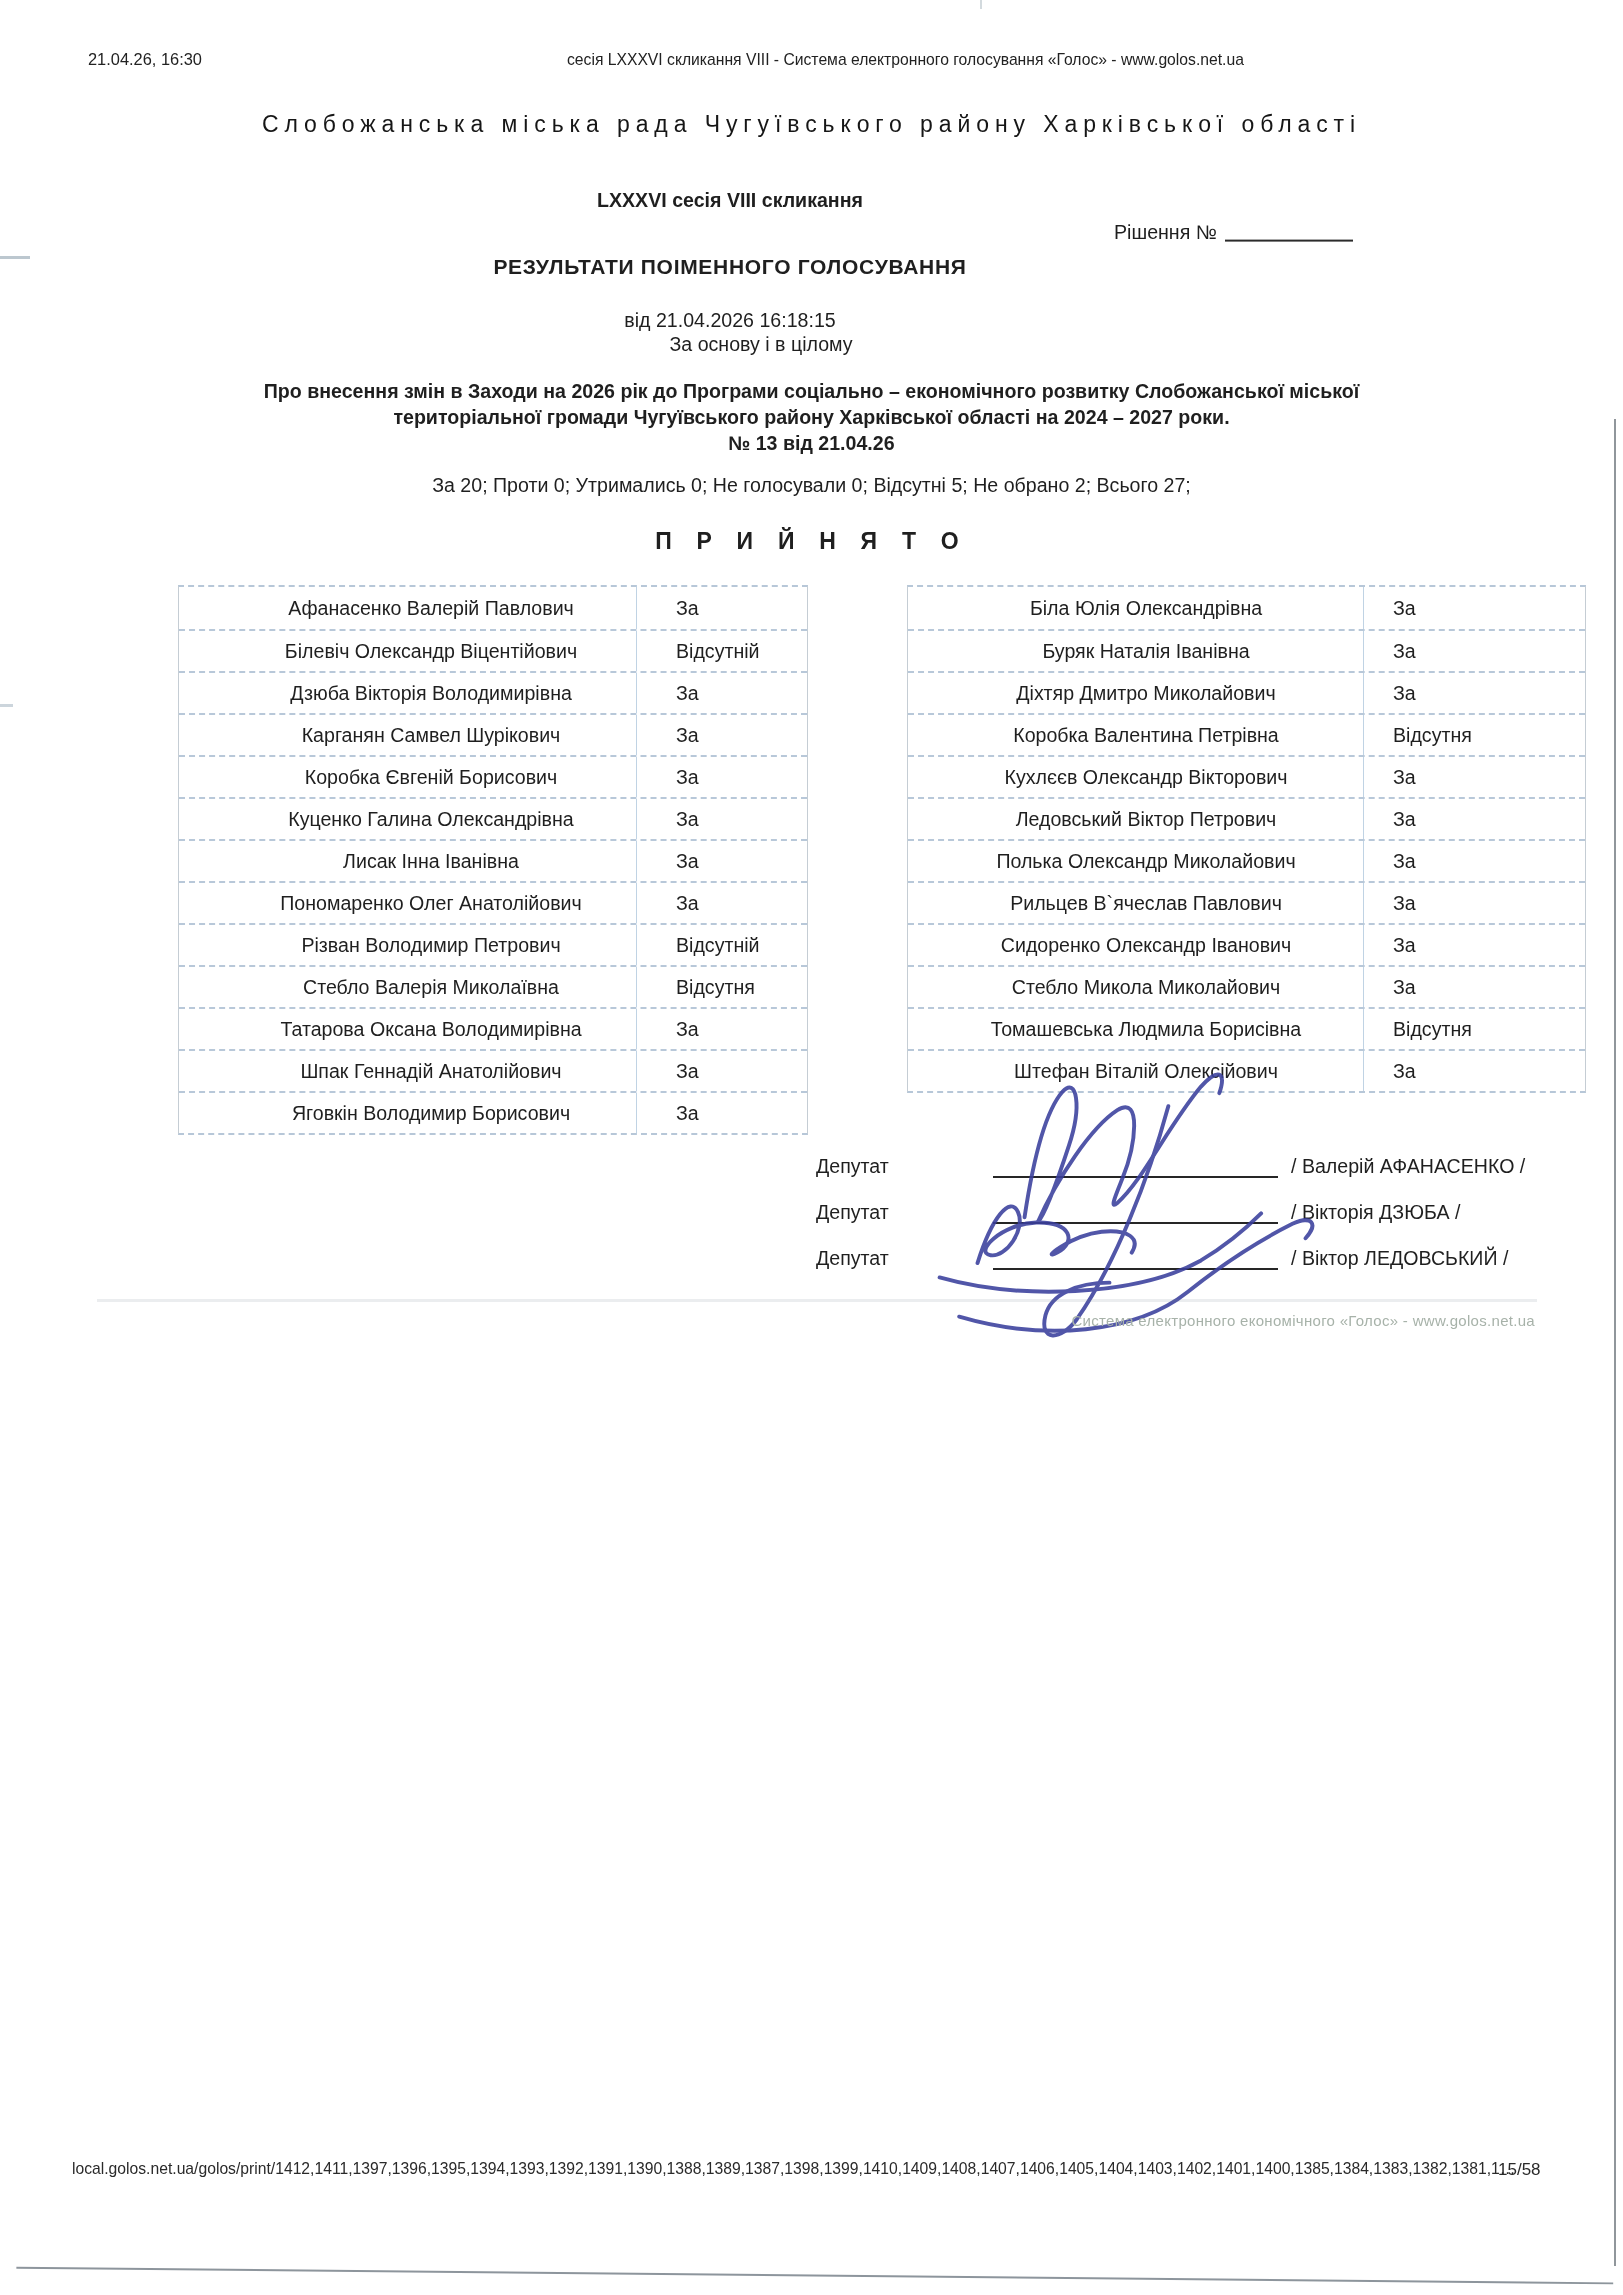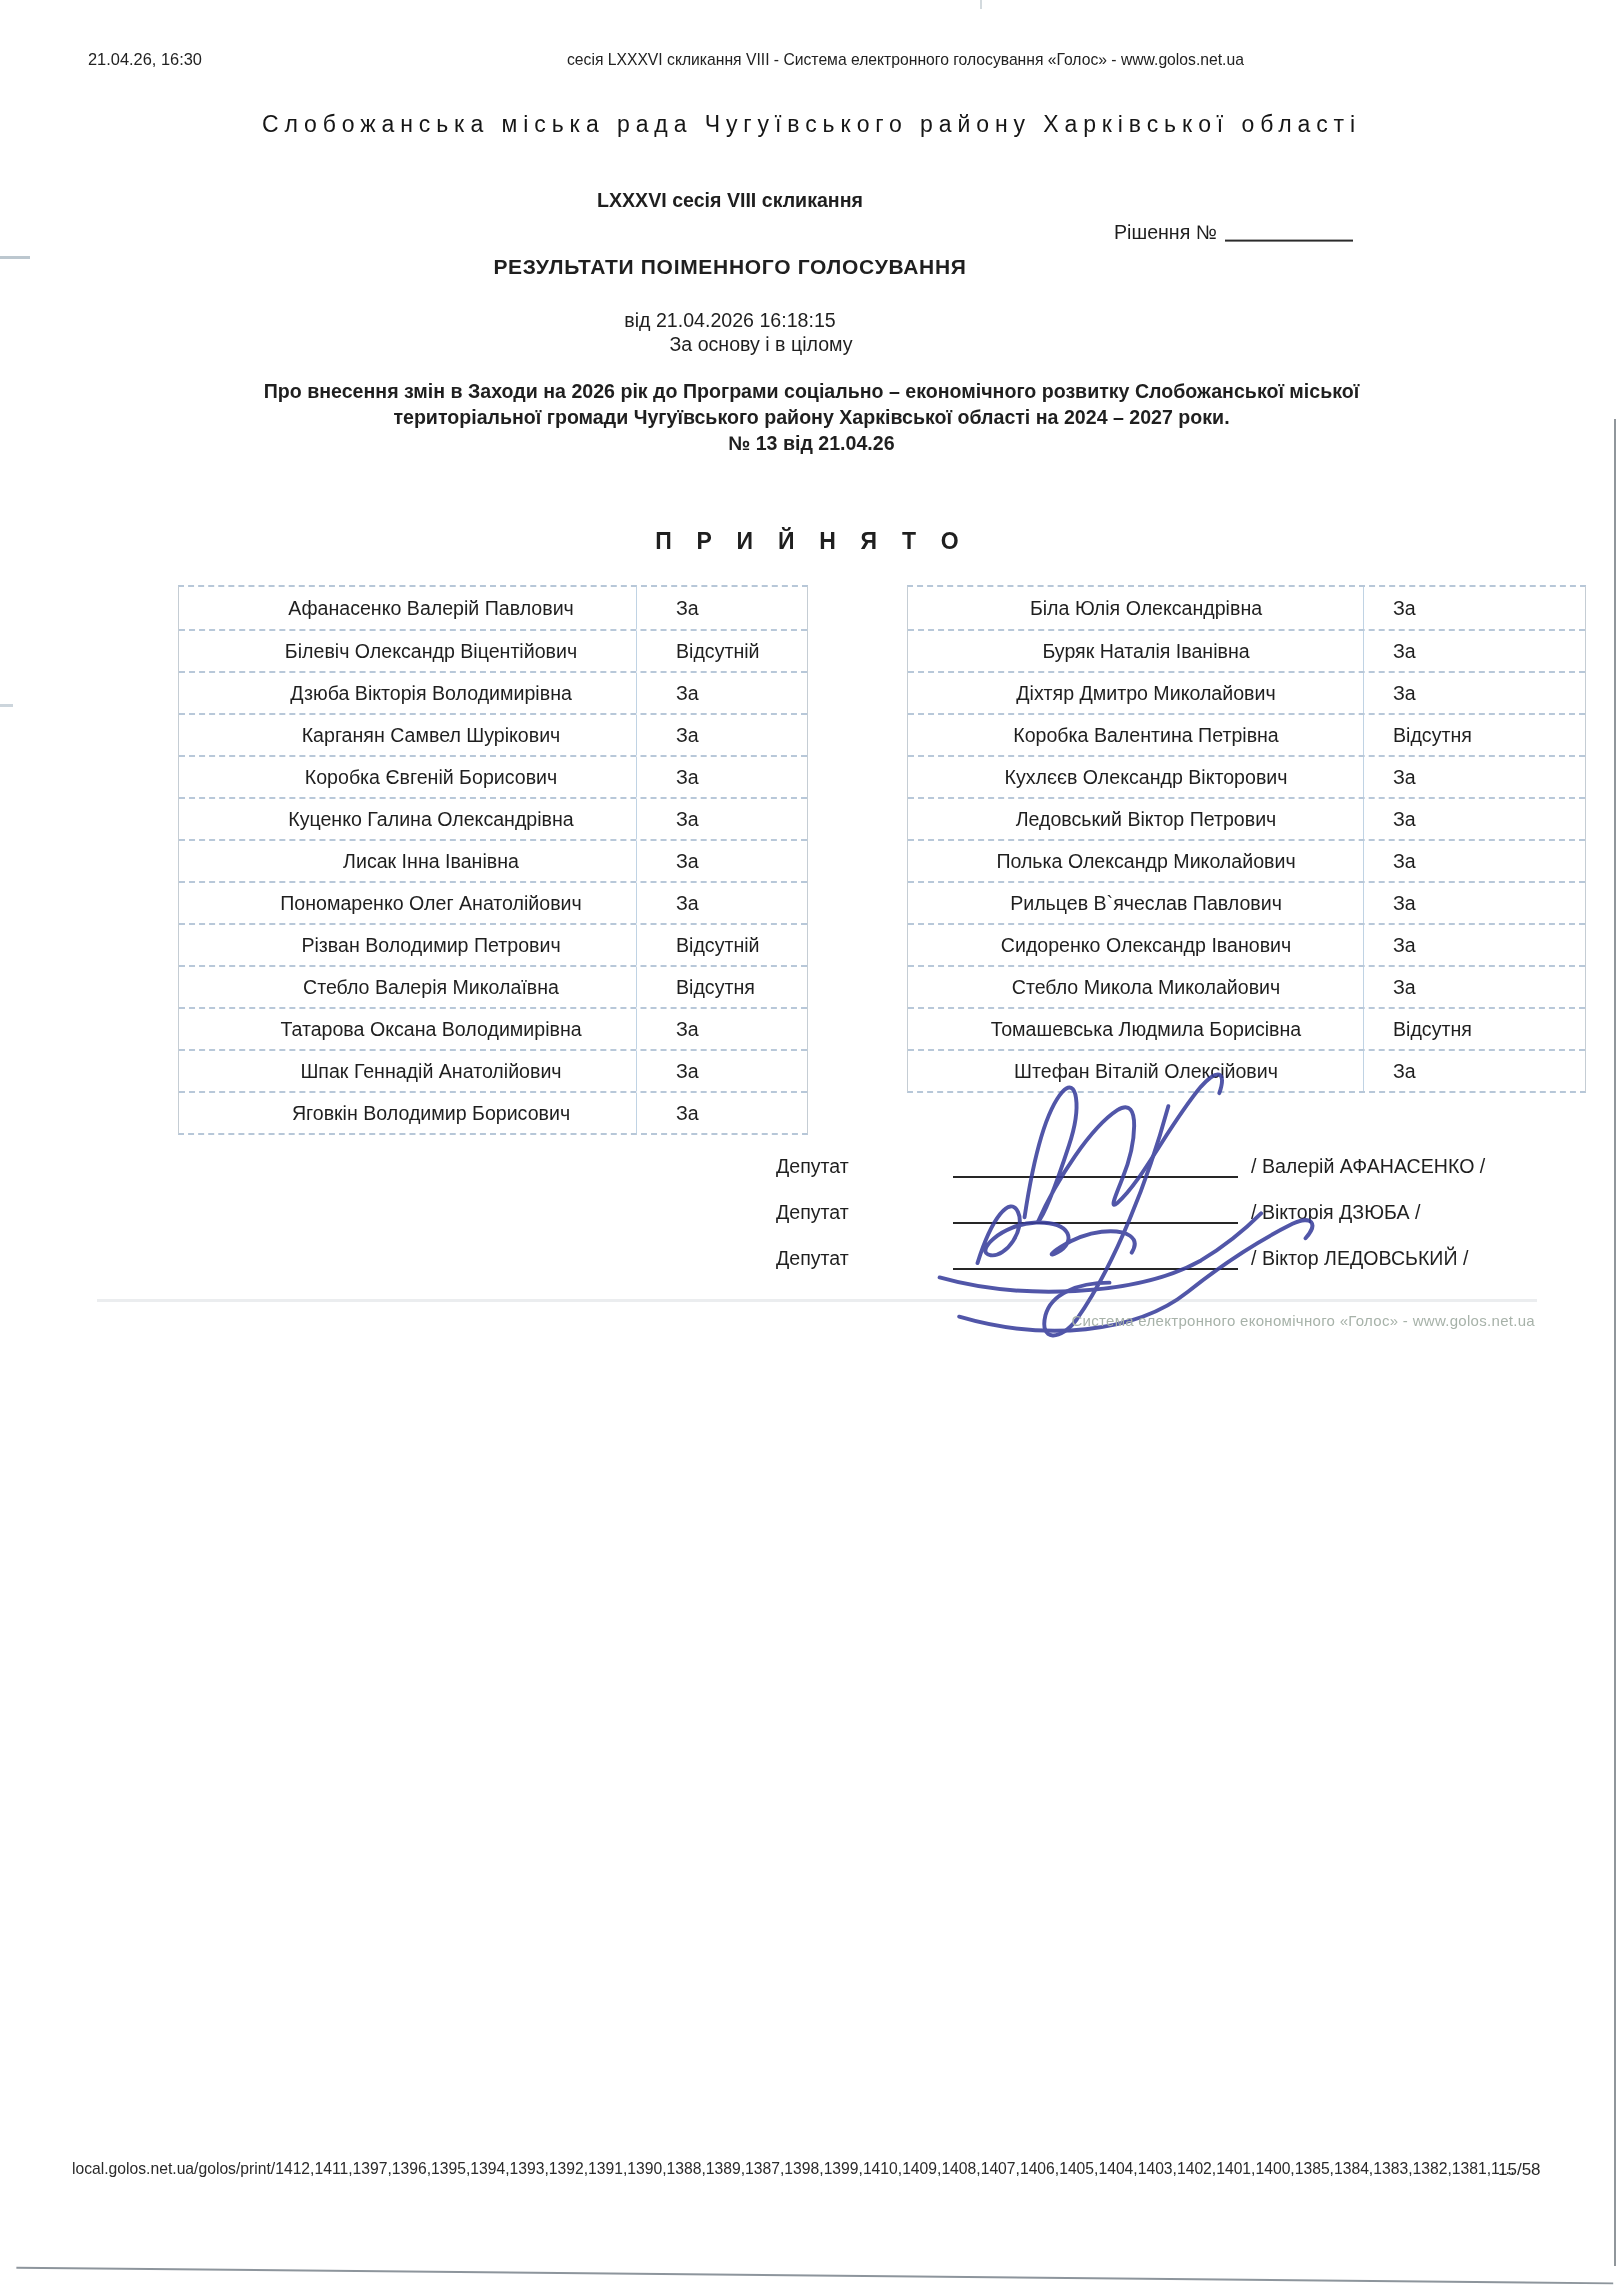--- a/index.html
+++ b/index.html
@@ -50,21 +50,21 @@
   #table-left .vote-row{grid-template-columns:457px 1fr;}
   #table-right .vote-row{grid-template-columns:455px 1fr;}
   .cell{white-space:nowrap;overflow:hidden;}
   .cell.vote{border-left:1.3px solid rgba(140,175,205,.55);height:100%;display:flex;align-items:center;}
   #table-left .cell.name{padding-left:47px;}
   #table-left .cell.vote{padding-left:39px;}
   #table-right .cell.name{padding-left:21px;}
   #table-right .cell.vote{padding-left:29px;}
 
   #sig-block{left:776px;top:1136px;width:772px;}
-  .sig-row{display:flex;align-items:flex-end;height:46px;padding-bottom:3.9px;box-sizing:border-box;font-size:19.6px;}
+  .sig-row{display:flex;align-items:flex-end;height:46px;padding-bottom:3.9px;box-sizing:border-box;font-size:19.6px;margin-left:40px;}
   .sig-role{width:177px;}
   .sig-line{width:285px;border-bottom:2px solid #262626;height:23.6px;margin-right:13px;}
   .sig-name{white-space:nowrap;}
 
   #signature-svg{left:861px;top:1067px;pointer-events:none;}
 
   #scan-band{left:97px;top:1299px;width:1440px;height:3.3px;background:rgba(110,125,140,.14);}
   #watermark{left:0px;top:1312px;width:1535px;text-align:right;font-size:15px;color:#a7b2a9;letter-spacing:0.3px;}
 
   #footer-url{left:72px;top:2160px;font-size:15.7px;color:#2a2a2a;white-space:nowrap;}
@@ -93,20 +93,21 @@
   <div class="abs center" id="results-heading">РЕЗУЛЬТАТИ ПОІМЕННОГО ГОЛОСУВАННЯ</div>
   <div class="abs center" id="vote-datetime">від 21.04.2026 16:18:15</div>
   <div class="abs center" id="vote-basis">За основу і в цілому</div>
 
   <div class="abs center" id="subject">
     <div>Про внесення змін в Заходи на 2026 рік до Програми соціально – економічного розвитку Слобожанської міської</div>
     <div>територіальної громади Чугуївського району Харківської області на 2024 – 2027 роки.</div>
     <div>№ 13 від 21.04.26</div>
   </div>
 
+  <div class="abs center" id="summary">За 20; Проти 0; Утримались 0; Не голосували 0; Відсутні 5; Не обрано 2; Всього 27;</div>
   <div class="abs center" id="result-status">П Р И Й Н Я Т О</div>
 
   <div class="vote-table" id="table-left">
       <div class="vote-row">
         <div class="cell name">Афанасенко Валерій Павлович</div>
         <div class="cell vote">За</div>
       </div>
       <div class="vote-row">
         <div class="cell name">Білевіч Олександр Віцентійович</div>
         <div class="cell vote">Відсутній</div>

